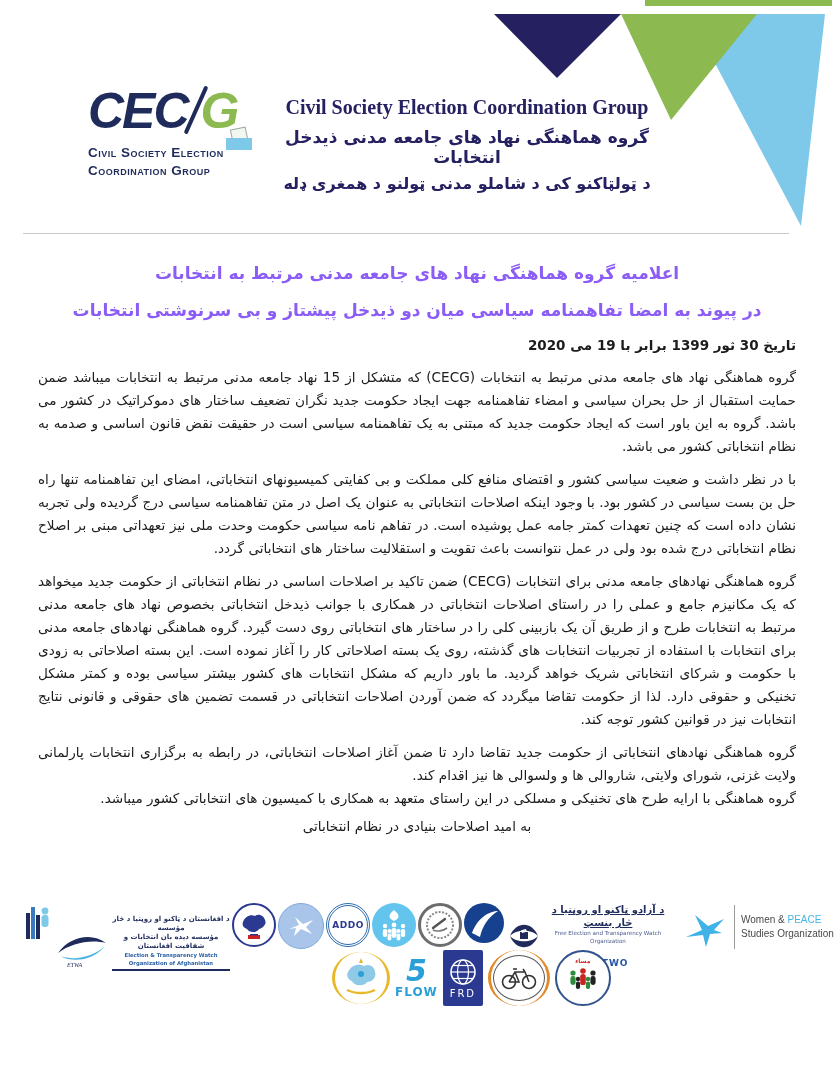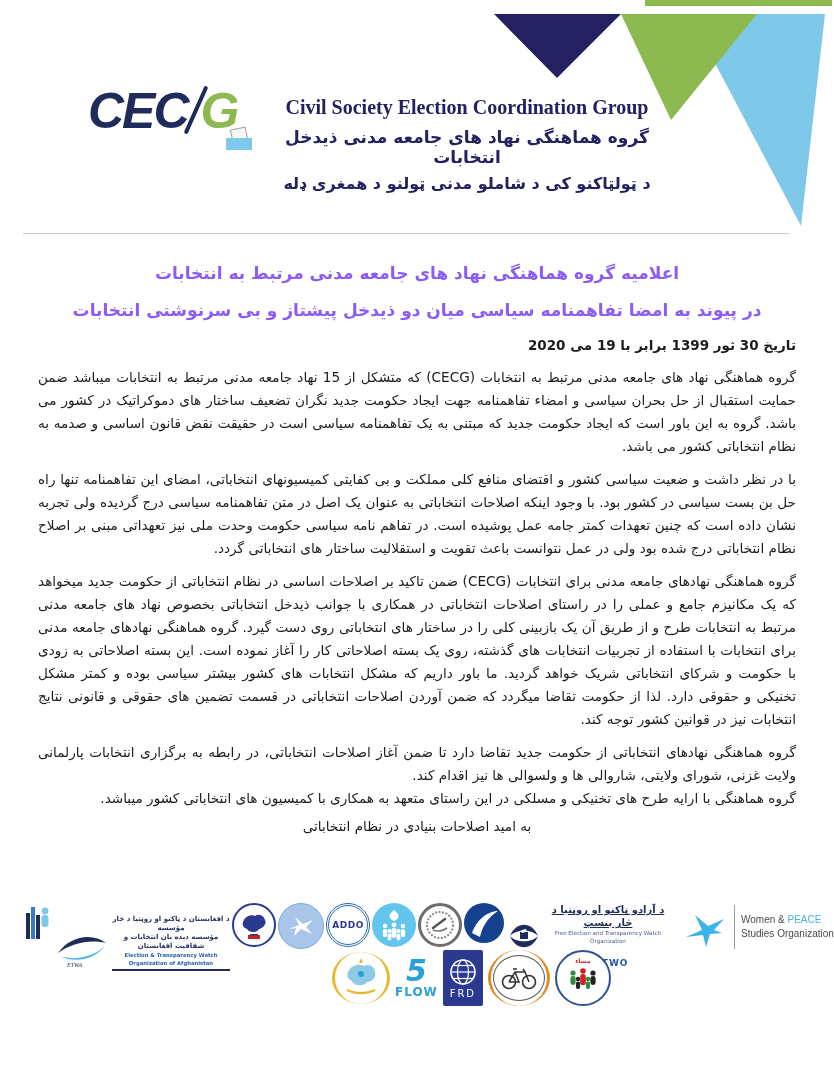--- a/index.html
+++ b/index.html
@@ -97,20 +97,24 @@
   </svg>
 
   <div class="cecg-logo">
     <div class="cecg-word">
       <span>CEC</span><span class="slash"></span><span class="g">G</span>
     </div>
     <div class="ballot">
       <span class="paper"></span>
       <span class="box"></span>
     </div>
+    <div class="cecg-caption">
+      <div>Civil Society Election</div>
+      <div>Coordination Group</div>
+    </div>
   </div>
 
   <div class="hdr-titles">
     <div class="hdr-en">Civil Society Election Coordination Group</div>
     <div class="hdr-fa">گروه هماهنگی نهاد های جامعه مدنی ذیدخل انتخابات</div>
     <div class="hdr-ps">د ټولټاکنو کی د شاملو مدنی ټولنو د همغری ډله</div>
   </div>
 
   <div class="hdr-divider"></div>
 

